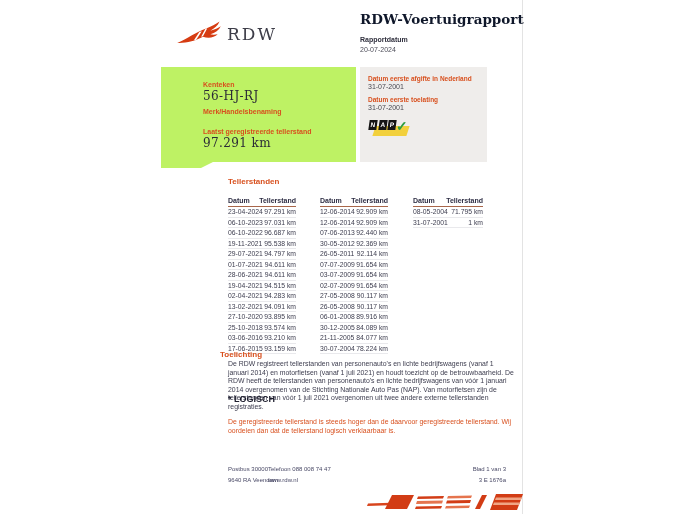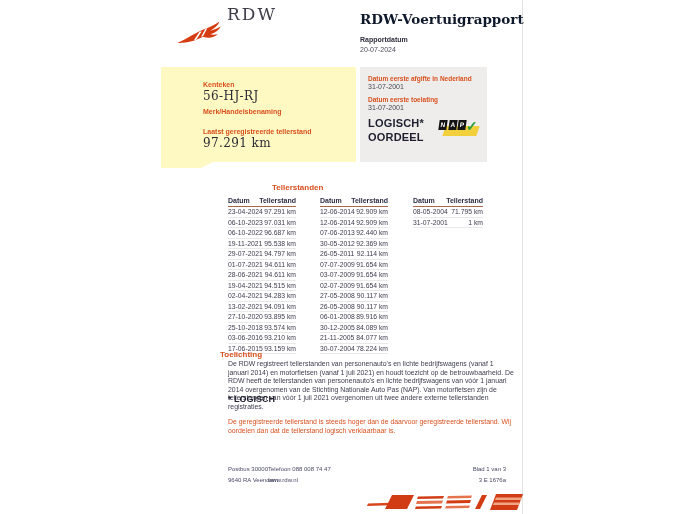--- a/index.html
+++ b/index.html
@@ -5,29 +5,29 @@
   * { margin:0; padding:0; box-sizing:border-box; }
   html,body { background:#fff; }
   .page {
     position:relative; width:685px; height:514px; background:#ffffff;
     font-family:"Liberation Sans", sans-serif; color:#34344а; overflow:hidden;
   }
   .page-edge { position:absolute; left:522px; top:0; width:1px; height:514px; background:#e3e3e3; }
 
   
   .logo-icon { position:absolute; left:176px; top:19px; width:46px; height:27px; }
-  .logo-text { position:absolute; left:227px; top:4px; font-family:"DejaVu Serif", serif;
+  .logo-text { position:absolute; left:227px; top:24px; font-family:"DejaVu Serif", serif;
     font-size:17px; letter-spacing:2px; color:#3d3d48; }
   .doc-title { position:absolute; left:360px; top:11px; font-family:"DejaVu Serif", serif;
     font-weight:bold; font-size:13.5px; color:#0f172a; }
   .rapportdatum-label { position:absolute; left:360px; top:36px; font-size:7px; font-weight:bold; color:#2e2e3c; }
   .rapportdatum-value { position:absolute; left:360px; top:46px; font-size:7px; color:#4c4c58; }
 
   
-  .vehicle-box { position:absolute; left:161px; top:67px; width:195px; height:101px; background:#fef9c3;
+  .vehicle-box { position:absolute; left:161px; top:67px; width:195px; height:101px; background:#bef264;
     clip-path:polygon(0 0, 195px 0, 195px 95px, 52px 95px, 40px 101px, 0 101px);
     padding:14px 1px 0 42px; }
   .lbl { font-size:7px; font-weight:bold; color:#d8501e; margin-bottom:1px; }
   .val-serif { font-family:"DejaVu Serif", serif; font-size:12px; color:#2b2b36; margin-bottom:5px; letter-spacing:0.4px; }
   .lbl-gap { margin-top:13px; }
 
   
   .reg-box { position:absolute; left:360px; top:67px; width:127px; height:95px; background:#efedeb; padding:8px 0 0 8px; }
   .lbl-sm { font-size:6.5px; font-weight:bold; color:#d8501e; margin-bottom:1px; }
   .val-sm { font-size:7px; color:#46464f; margin-bottom:6px; }
@@ -89,35 +89,31 @@
     <div class="lbl lbl-gap">Laatst geregistreerde tellerstand</div>
     <div class="val-serif">97.291 km</div>
   </div>
 
   <div class="reg-box">
     <div class="lbl-sm">Datum eerste afgifte in Nederland</div>
     <div class="val-sm">31-07-2001</div>
     <div class="lbl-sm">Datum eerste toelating</div>
     <div class="val-sm">31-07-2001</div>
     <div class="oordeel-row">
-      <div class="oordeel-text">
-        <span>LOGISCH*</span><br>
-        <span>OORDEEL</span>
-      </div>
       <div class="nap">
         <div class="nap-yellow"></div>
         <div class="nap-sq n1">N</div>
         <div class="nap-sq n2">A</div>
         <div class="nap-sq n3">P</div>
         <div class="nap-check">✓</div>
       </div>
     </div>
   </div>
 
-  <div class="section-heading" style="left:228px; top:183px;margin-left:44px;">Tellerstanden</div>
+  <div class="section-heading" style="left:228px; top:177px;">Tellerstanden</div>
 
   <div class="tgroup tg0">
     <div class="thead">
       <span>Datum</span>
       <span>Tellerstand</span>
     </div>
     <div class="trow">
         <span class="td-date">23-04-2024</span>
         <span class="td-val">97.291 km</span>
       </div>

